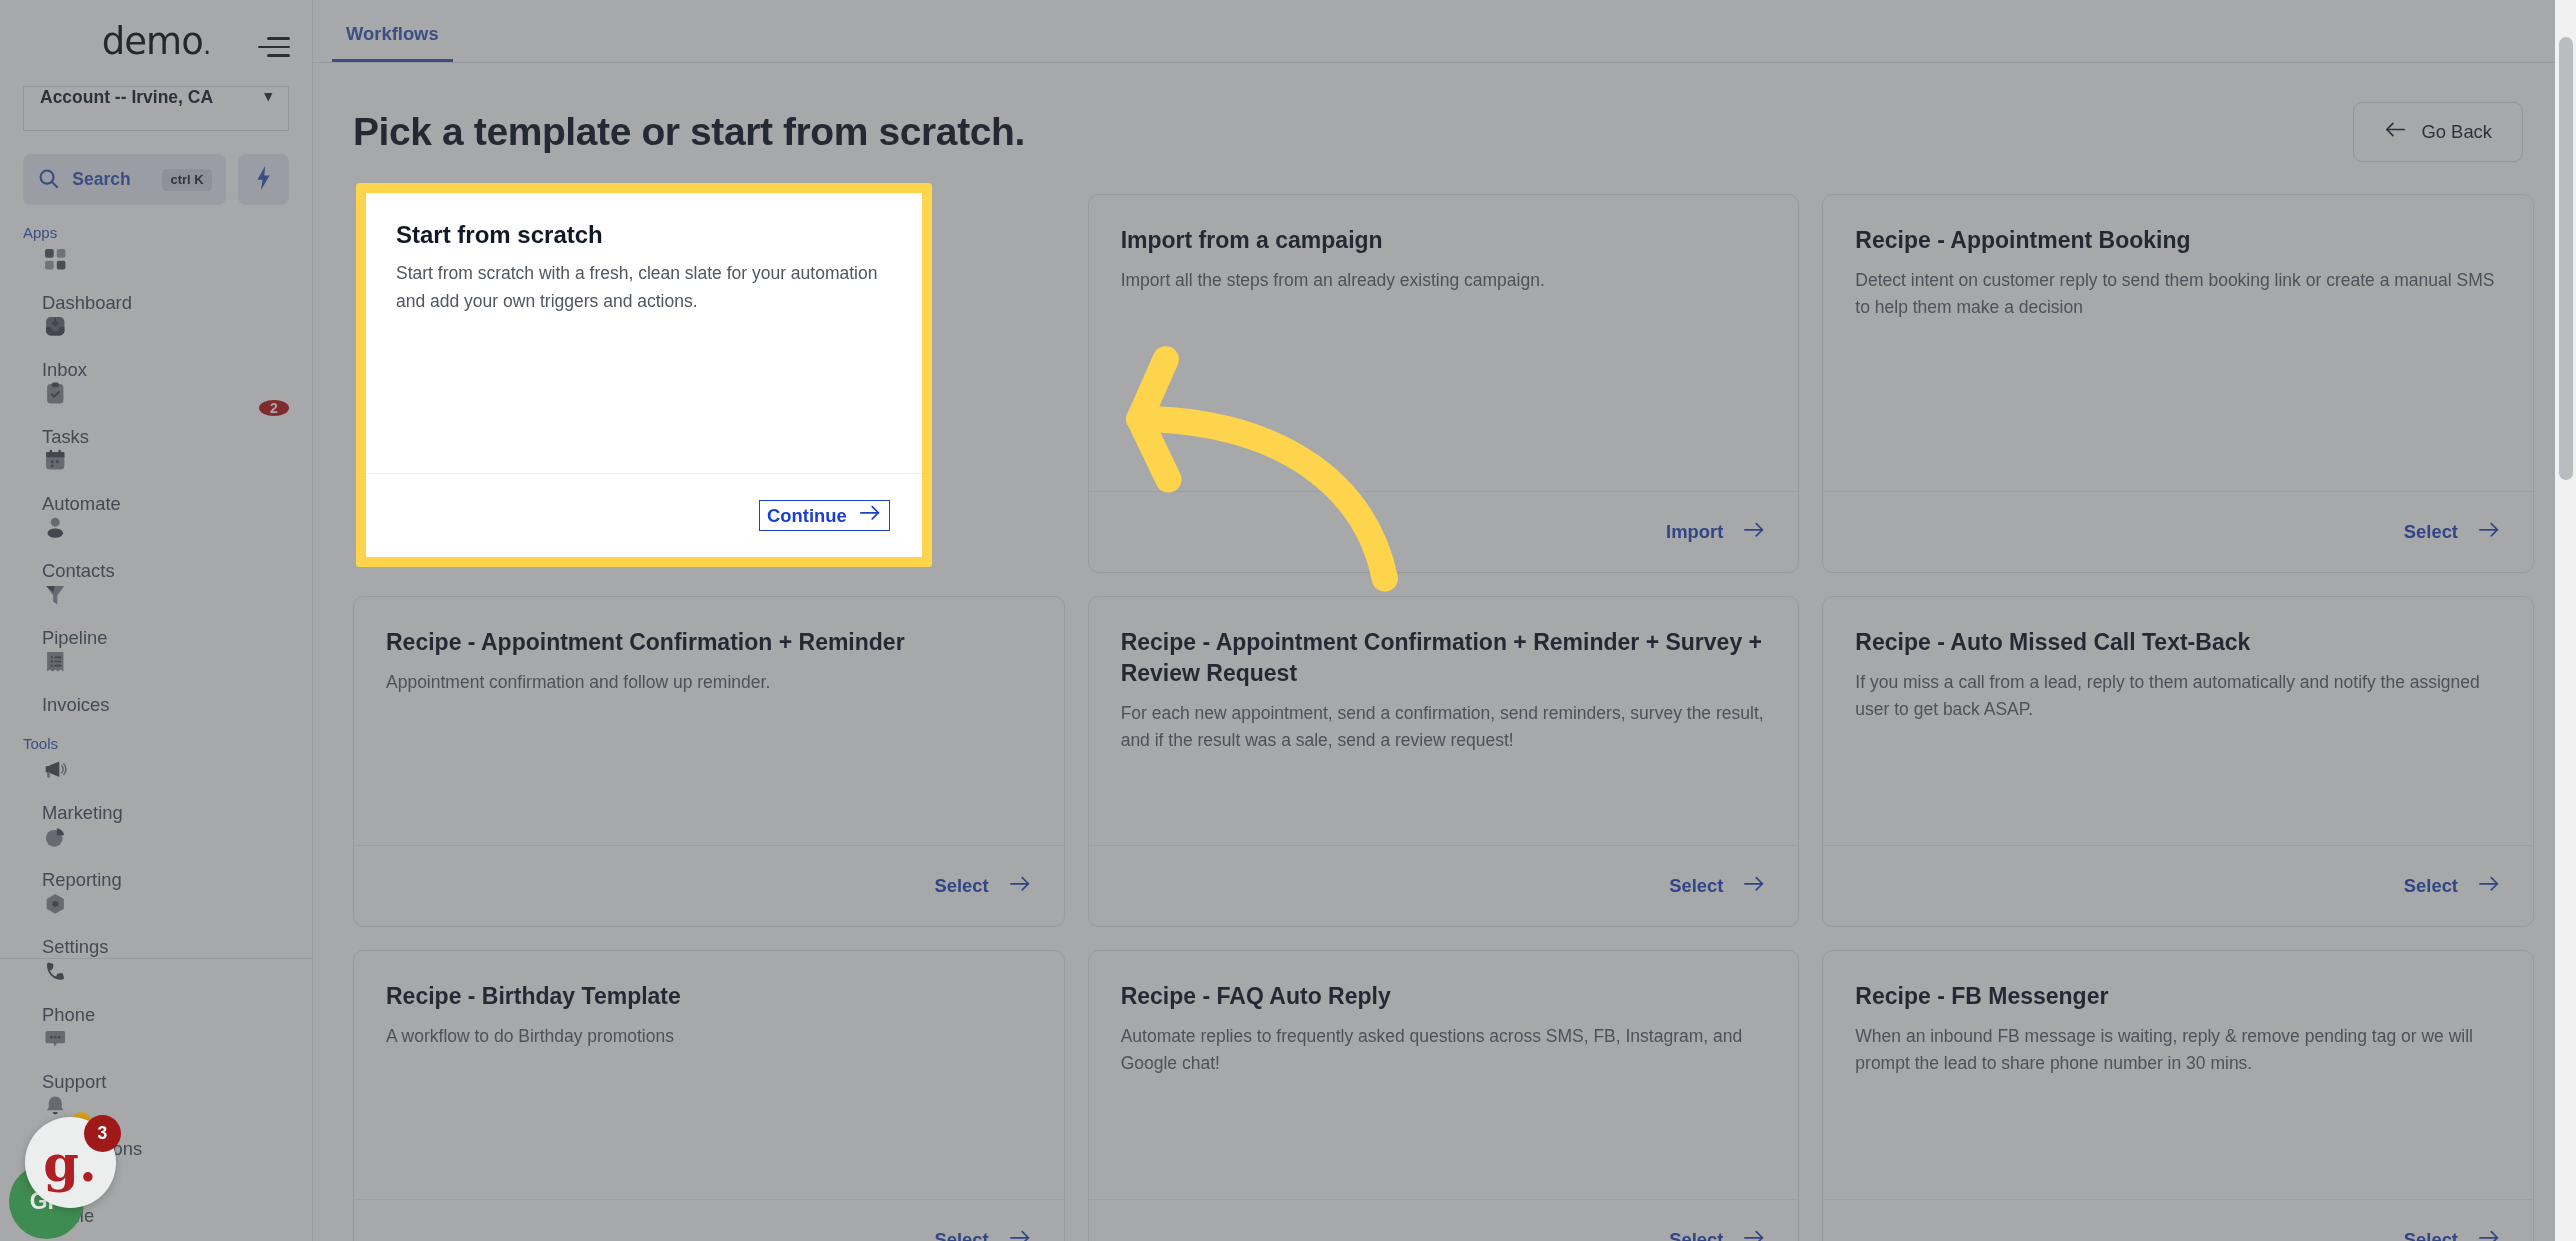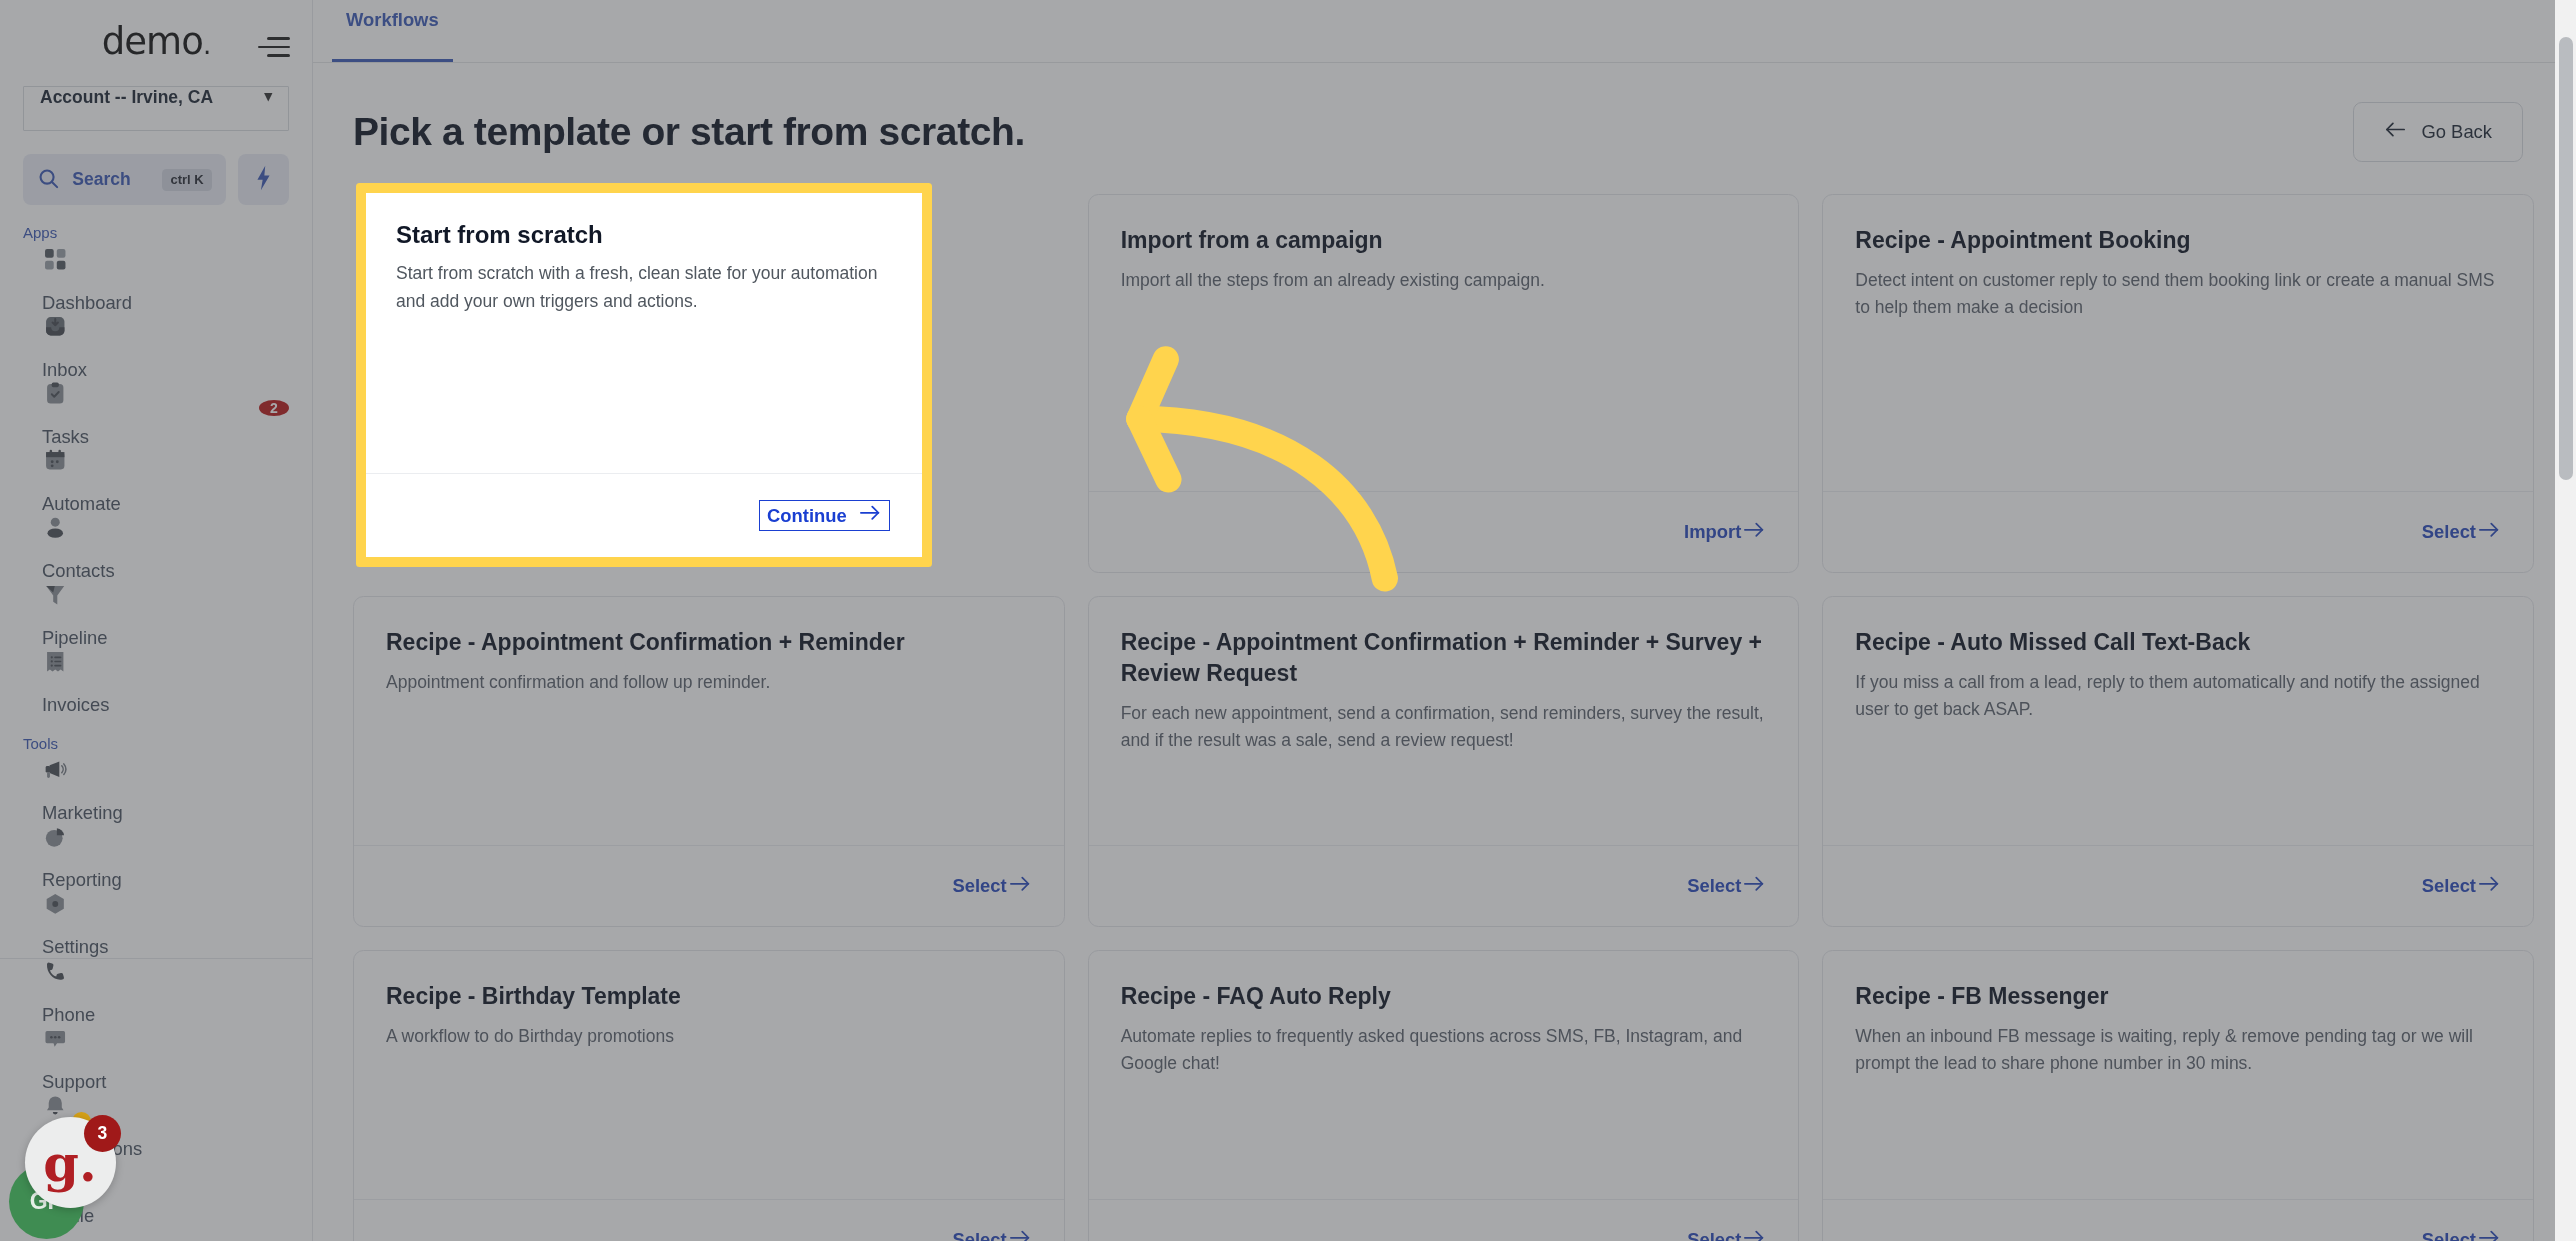--- a/index.html
+++ b/index.html
@@ -108,21 +108,21 @@
   }
 
   
   .main { position: absolute; left: 313px; top: 0; right: 0; bottom: 0; background: #fff; }
   .tabbar {
     height: 63px; border-bottom: 0.9px solid #e3e5e8;
     display: flex; align-items: flex-end; padding-left: 19px;
   }
   .tab {
     font-size: 18.4px; font-weight: 600; color: #3c5bb8;
-    padding: 0 14px 28px 14px; border-bottom: 3.5px solid #3c5bb8; cursor: pointer;
+    padding: 0 14px 14px 14px; border-bottom: 3.5px solid #3c5bb8; cursor: pointer;
   }
   .page-head {
     display: flex; align-items: center; padding: 39px 53px 0 40px;
   }
   .page-title { font-size: 39px; font-weight: 700; color: #111827; letter-spacing: -0.4px;}
   .go-back {
     margin-left: auto; height: 60px; padding: 0 30px;
     border: 0.9px solid #d8dbe0; border-radius: 8.8px; background: #fff;
     display: flex; align-items: center; gap: 14px; cursor: pointer;
     font-size: 18.4px; color: #1f2937; font-weight: 500;
@@ -138,21 +138,21 @@
   }
   .card.short { min-height: 331px; }
   .card-body { padding: 30px 32px 16px 32px; flex: 1; }
   .card-title { font-size: 23px; font-weight: 700; color: #111827; line-height: 1.35; }
   .card-desc { font-size: 17.5px; color: #5c636e; line-height: 1.55; margin-top: 10.5px; }
   .card-foot {
     border-top: 0.9px solid #ebedf0; height: 81px;
     display: flex; align-items: center; justify-content: flex-end; padding-right: 32px;
   }
   .card-action {
-    display: inline-flex; align-items: center; gap: 2px;
+    display: inline-flex; align-items: center; gap: 20px;
     font-size: 18.4px; font-weight: 600; color: #2a4bbd; cursor: pointer;
   }
 
   
   .hl-wrap {
     position: absolute; left: 356px; top: 183px; width: 576px; height: 384px;
     border: 10.5px solid #ffd44d; background: #ffd44d; border-radius: 3.5px; z-index: 30;
   }
   .hl-card {
     width: 100%; height: 100%; background: #fff; display: flex; flex-direction: column;

